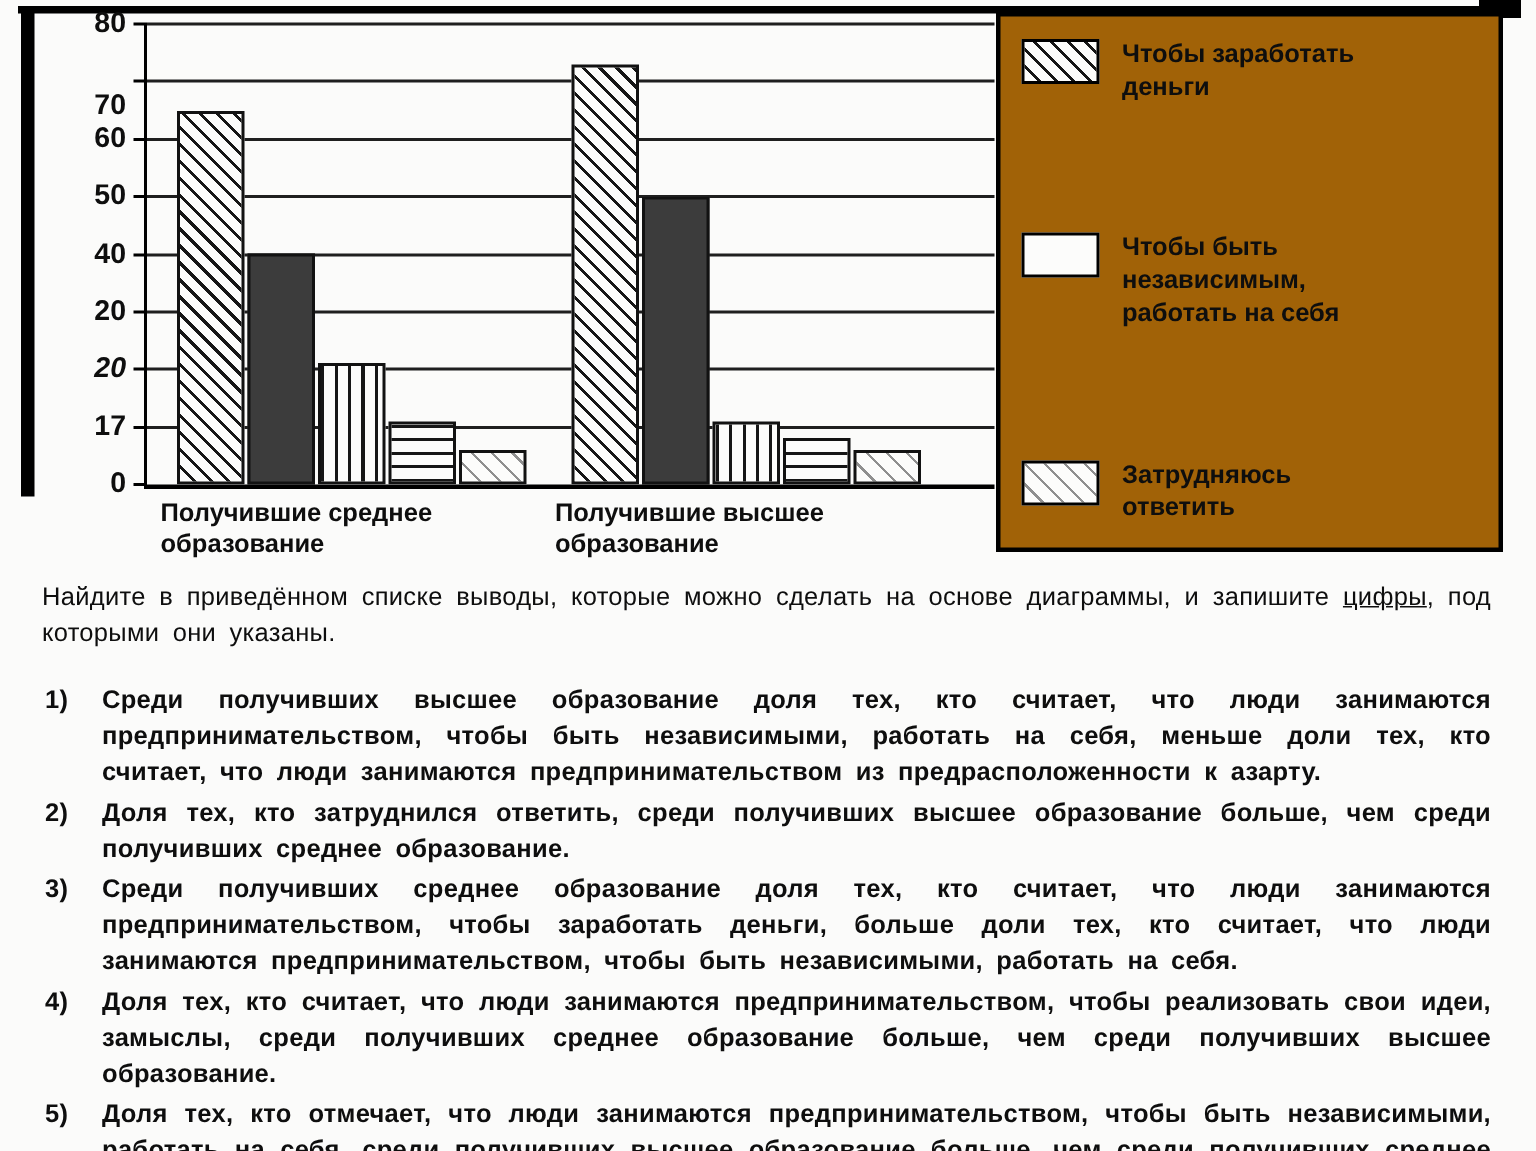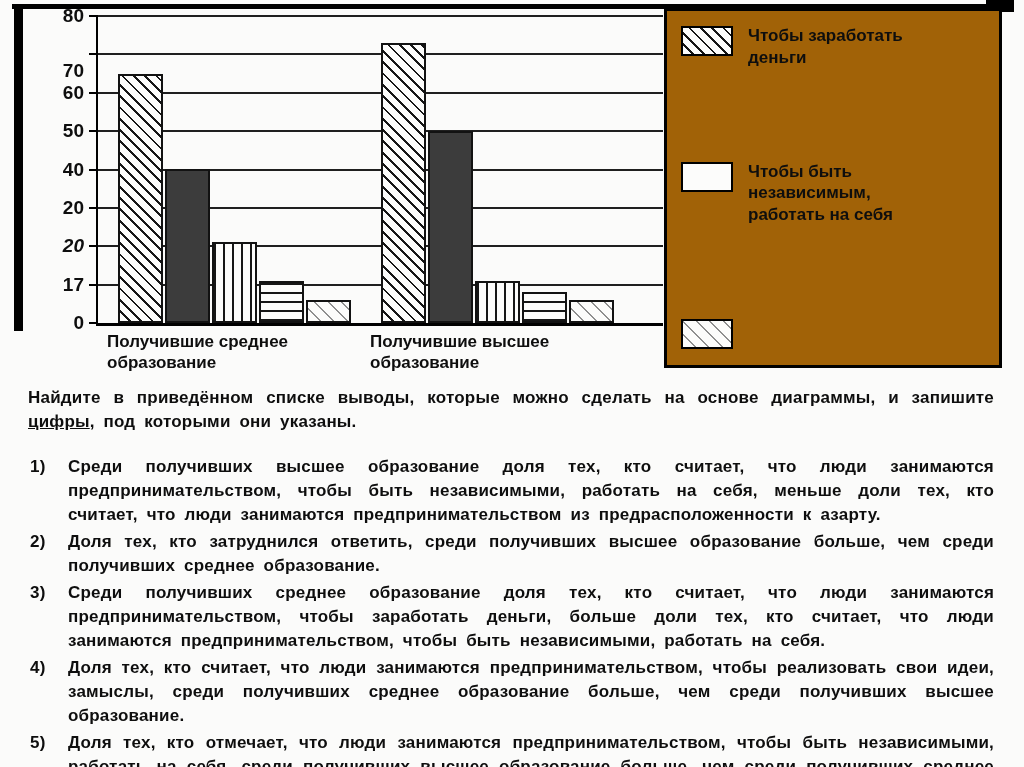--- a/index.html
+++ b/index.html
@@ -43,21 +43,21 @@
                 padding: 14px 10px 16px 14px;
                 display: flex; flex-direction: column; justify-content: space-between; }
   .legend-item  { display: flex; align-items: flex-start; gap: 15px; }
   .swatch { width: 52px; height: 30px; border: 2px solid #000; box-sizing: border-box;
             flex: none; background-color: #fcfcfb; margin-top: 1px; }
   .legend-label { font-size: 17px; font-weight: 700; line-height: 1.28; white-space: pre-line; }
 
   
   .text-section { position: absolute; top: 386px; left: 0; width: 1024px;
                   padding: 0 30px 0 28px; box-sizing: border-box; }
-  .question { font-size: 17px; font-weight: 700; line-height: 24px;
+  .question { font-size: 17px; font-weight: 400; line-height: 24px;
               text-align: justify; letter-spacing: 0.2px; word-spacing: 4px; }
   .uline { text-decoration: underline; }
   .options { margin-top: 21px; }
   .option { position: relative; padding-left: 40px; margin-bottom: 3px;
             font-size: 17px; font-weight: 700; line-height: 24px;
             text-align: justify; letter-spacing: 0.2px; word-spacing: 4px; }
   .option .num { position: absolute; left: 2px; top: 0; word-spacing: 0; }
 </style>
 </head>
 <body>
@@ -118,20 +118,22 @@
 деньги</div>
     </div>
     <div class="legend-item">
       <div class="swatch pat-solid"></div>
       <div class="legend-label">Чтобы быть
 независимым,
 работать на себя</div>
     </div>
     <div class="legend-item">
       <div class="swatch pat-diag-light"></div>
+      <div class="legend-label">Затрудняюсь
+ответить</div>
     </div>
   </div>
 </div>
 
 <div class="text-section">
   <div class="question">
     <span>Найдите в приведённом списке выводы, которые можно сделать на основе диаграммы, и запишите </span><span class="uline">цифры</span><span>, под которыми они указаны.</span>
   </div>
 
   <div class="options">

